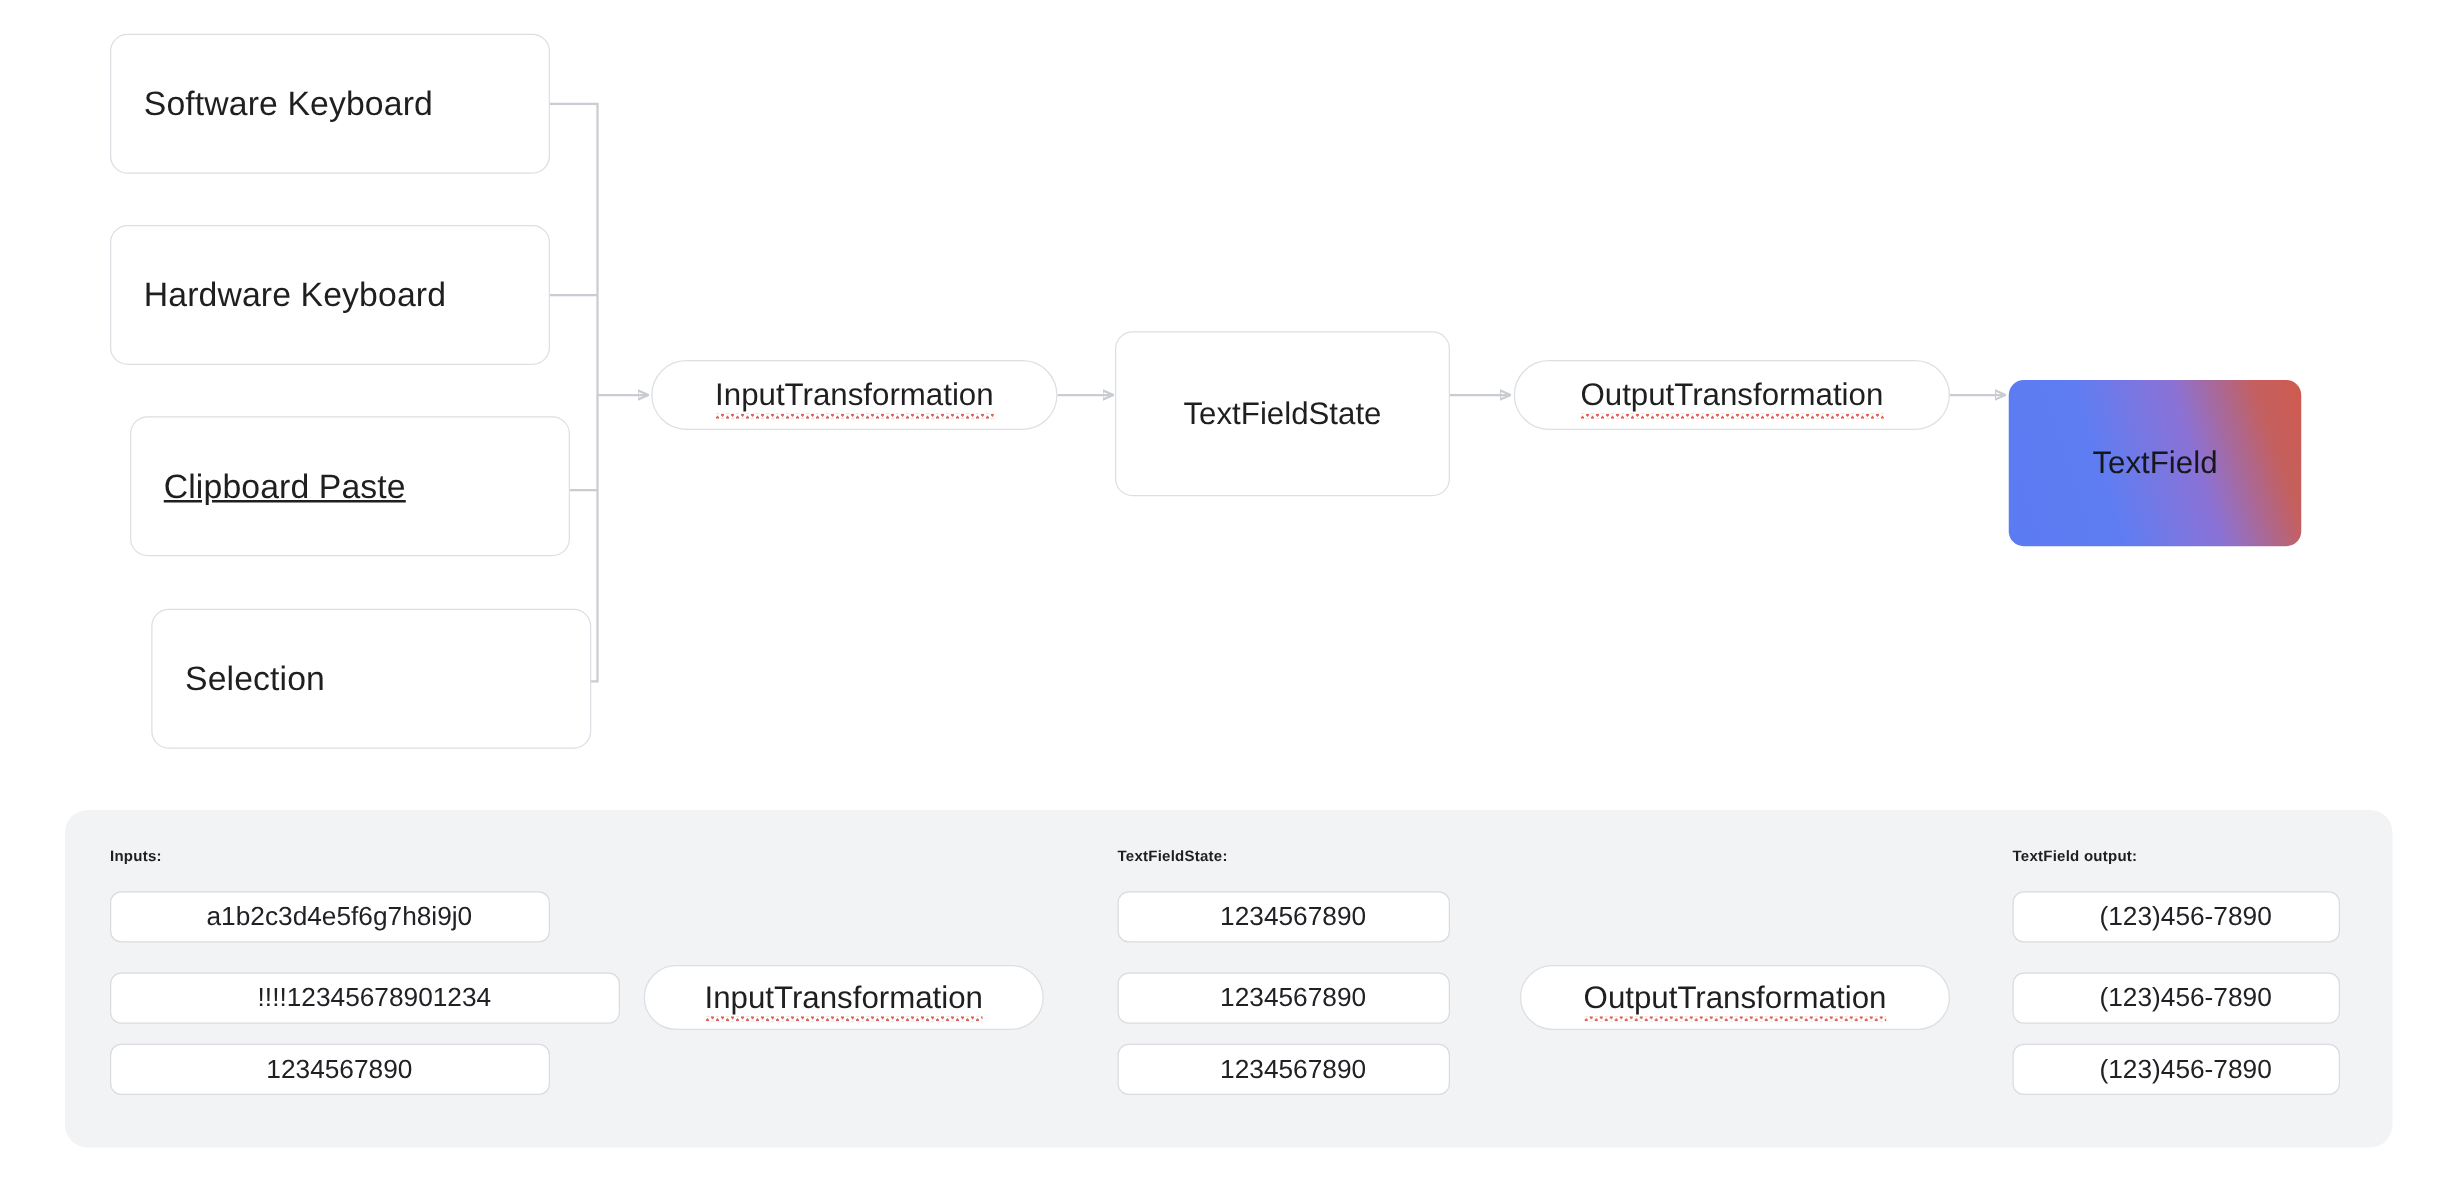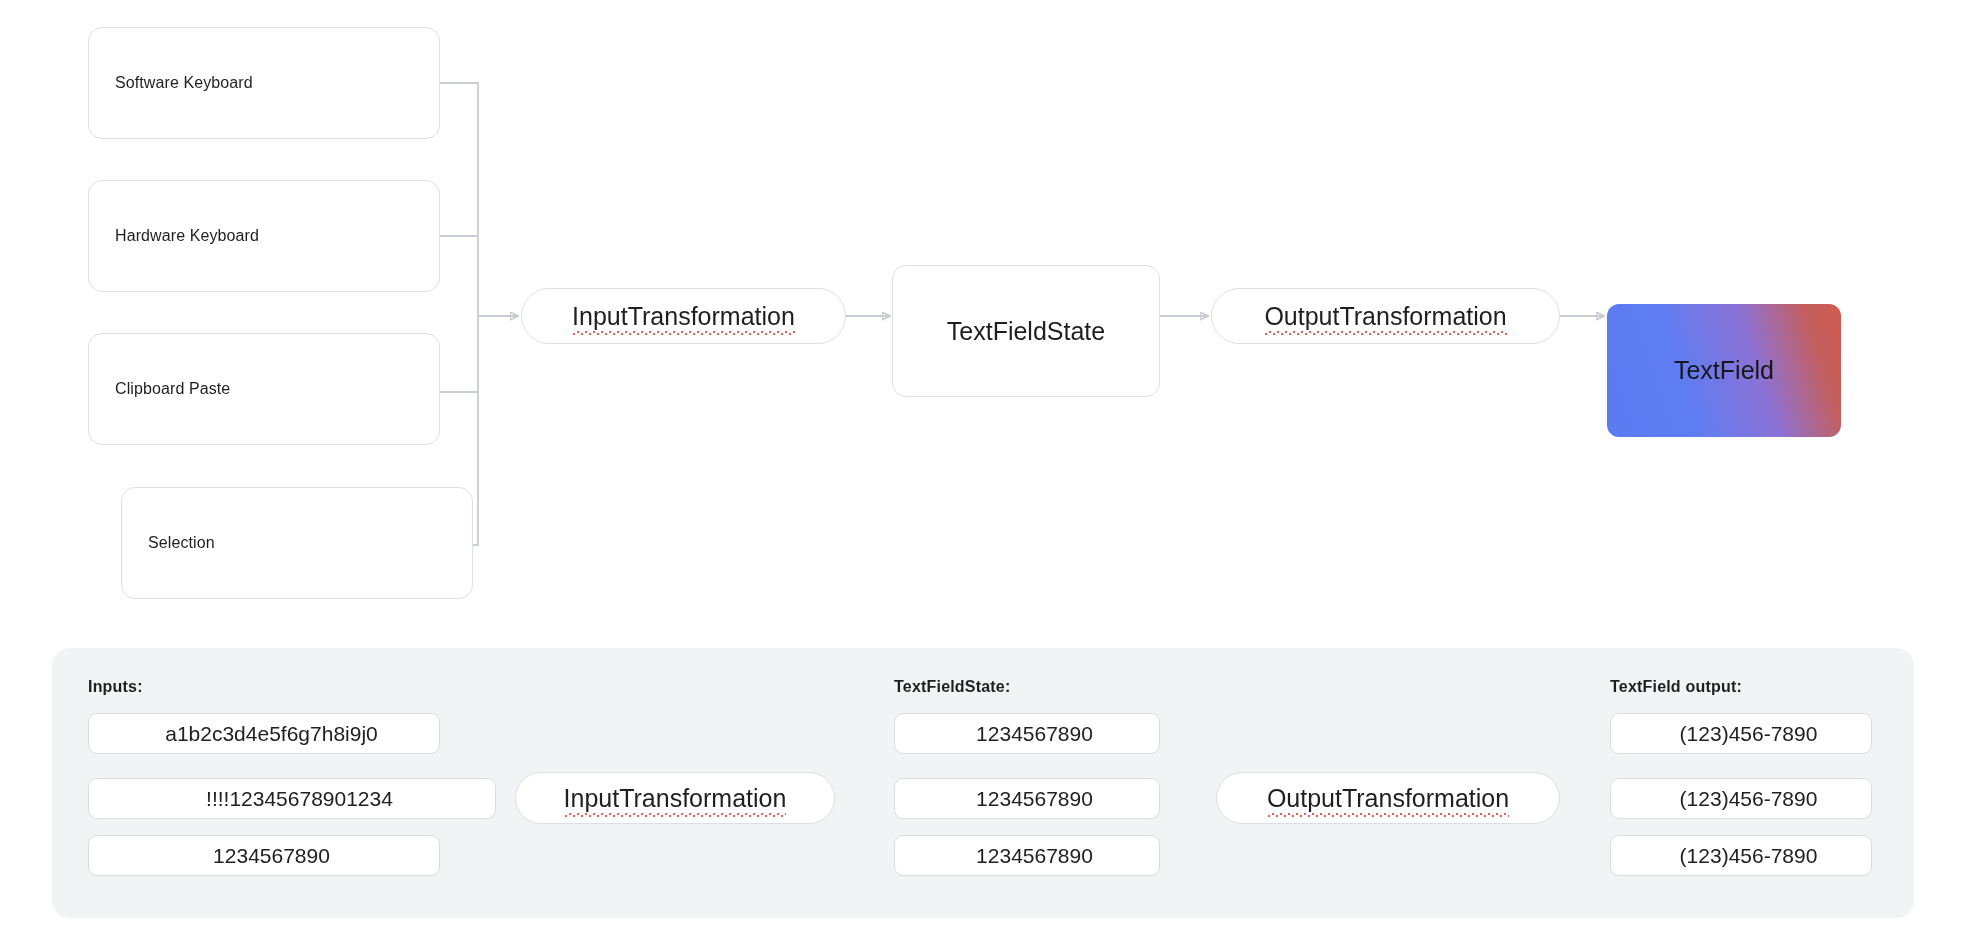--- a/index.html
+++ b/index.html
@@ -42,21 +42,21 @@
     padding-left: 26px;
   }
   .node.center {
     justify-content: center;
   }
 
   
   .src-box {
     width: 352px;
     height: 112px;
-    font-size: 16px;
+    font-size: 27px;
     letter-spacing: 0.1px;
   }
 
   
   .main-pill {
     height: 56px;
     font-size: 25px;
   }
   .main-rect {
     height: 132px;
@@ -83,21 +83,21 @@
 
   
   .panel {
     position: absolute;
     box-sizing: border-box;
     background: #f1f3f4;
     border-radius: 18px;
   }
   .panel-label {
     position: absolute;
-    font-size: 16px;
+    font-size: 12px;
     font-weight: 700;
     color: #1f1f1f;
     letter-spacing: 0.2px;
     white-space: nowrap;
   }
   .val-box {
     position: absolute;
     box-sizing: border-box;
     display: flex;
     align-items: center;
@@ -219,21 +219,21 @@
   </svg>
 
   <div class="node rect left src-box" style="left:88px; top:27px;">
     <span>Software Keyboard</span>
   </div>
 
   <div class="node rect left src-box" style="left:88px; top:180px;">
     <span>Hardware Keyboard</span>
   </div>
 
-  <div class="node rect left src-box" style="left:88px; top:333px;">
+  <div class="node rect left src-box" style="left:104px; top:333px;text-decoration:underline;">
     <span>Clipboard Paste</span>
   </div>
 
   <div class="node rect left src-box" style="left:88px; top:487px;margin-left:33px;">
     <span>Selection</span>
   </div>
 
   <div class="node pill main-pill" style="left:521px; top:288px; width:325px;">
     <span class="squiggle">InputTransformation</span>
   </div>

